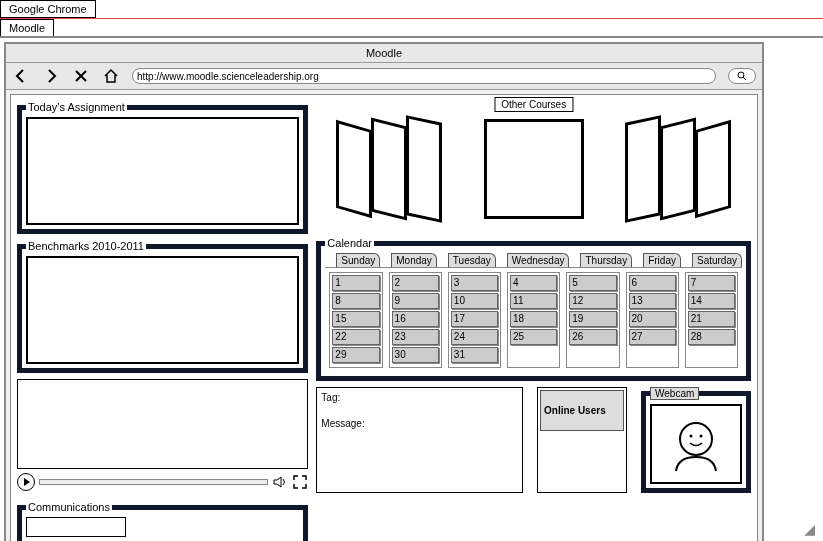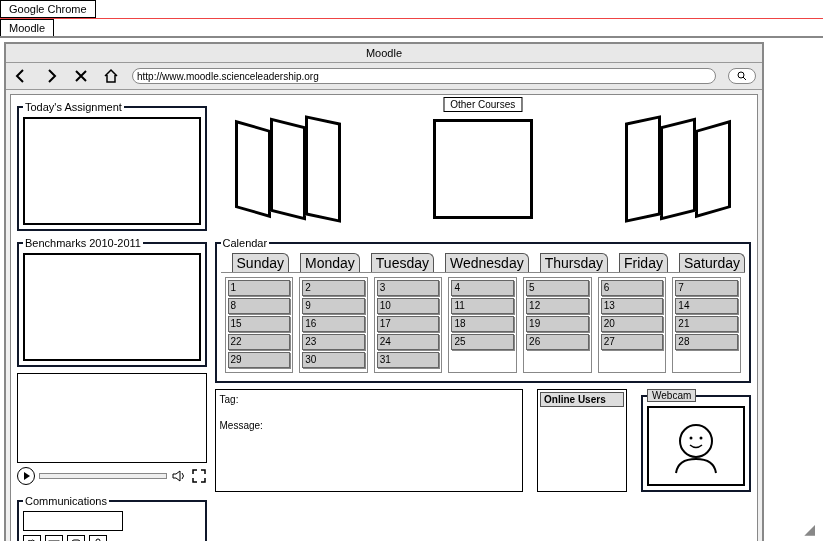--- a/index.html
+++ b/index.html
@@ -16,21 +16,21 @@
     .browser-toolbar { display: flex; align-items: center; gap: 12px; padding: 4px 6px; background: #e8e8e8; border-bottom: 1px solid #999; }
     .nav-btn { width: 18px; height: 18px; display: flex; align-items: center; justify-content: center; }
     .nav-btn svg { width: 16px; height: 16px; }
     .url-bar { flex: 1; border: 1px solid #888; background: #fff; padding: 2px 4px; font-size: 10px; border-radius: 8px; height: 16px; }
     .search-oval { width: 28px; height: 16px; border: 1px solid #888; border-radius: 8px; background: #fff; display: flex; align-items: center; justify-content: center; }
     
     .browser-body { background: #fff; padding: 6px; border: 1px solid #888; margin: 4px; display: flex; gap: 8px; min-height: 440px; }
     .left-col { width: 300px; display: flex; flex-direction: column; gap: 6px; }
     .right-col { flex: 1; display: flex; flex-direction: column; gap: 6px; }
     
-    fieldset { border: 2px solid #0f172a; padding: 4px; }
+    fieldset { border: 5px solid #0f172a; padding: 4px; }
     legend { font-size: 11px; padding: 0 2px; }
     
     .panel-assignment { height: 108px; border: 2px solid #000; }
     .panel-benchmarks { height: 108px; border: 2px solid #000; }
     
     .media-box { border: 1px solid #000; height: 90px; background: #fff; }
     .media-controls { display: flex; align-items: center; gap: 4px; padding: 4px 0; }
     .play-btn { width: 18px; height: 18px; border: 1px solid #000; border-radius: 50%; display: flex; align-items: center; justify-content: center; }
     .play-btn::after { content: ''; border-left: 6px solid #000; border-top: 4px solid transparent; border-bottom: 4px solid transparent; margin-left: 2px; }
     .progress { flex: 1; height: 6px; border: 1px solid #888; background: #eee; }
@@ -46,32 +46,32 @@
     .cf-card { position: absolute; border: 3px solid #000; background: #fff; }
     .cf-center { width: 100px; height: 100px; left: 50%; top: 10px; transform: translateX(-50%); z-index: 5; }
     .cf-l1 { width: 36px; height: 100px; left: 90px; top: 10px; transform: skewY(12deg); z-index: 4; }
     .cf-l2 { width: 36px; height: 94px; left: 55px; top: 13px; transform: skewY(14deg); z-index: 3; }
     .cf-l3 { width: 36px; height: 88px; left: 20px; top: 16px; transform: skewY(16deg); z-index: 2; }
     .cf-r1 { width: 36px; height: 100px; right: 90px; top: 10px; transform: skewY(-12deg); z-index: 4; }
     .cf-r2 { width: 36px; height: 94px; right: 55px; top: 13px; transform: skewY(-14deg); z-index: 3; }
     .cf-r3 { width: 36px; height: 88px; right: 20px; top: 16px; transform: skewY(-16deg); z-index: 2; }
     
     .calendar-tabs { display: flex; gap: 0; }
-    .cal-tab { border: 1px solid #555; border-bottom: none; padding: 1px 4px; background: #ddd; font-size: 14px; border-top-right-radius: 6px; margin-left: 11px; }
+    .cal-tab { border: 1px solid #555; border-bottom: none; padding: 1px 4px; background: #ddd; font-size: 10px; border-top-right-radius: 6px; margin-left: 11px; }
     
     .cal-grid { display: flex; gap: 6px; padding: 4px; border-top: 1px solid #888; }
     .cal-col { flex: 1; border: 1px solid #888; background: #fff; padding: 2px; }
     .cal-cell { border: 1px solid #666; background: #ccc; padding: 1px 2px; margin-bottom: 2px; font-size: 10px; height: 16px; box-shadow: 1px 1px 0 #888; }
     .cal-cell.empty { background: transparent; border: none; box-shadow: none; }
     
     .bottom-grid { display: flex; gap: 14px; }
     .tag-panel { flex: 1.3; border: 1px solid #000; padding: 4px; font-size: 10px; }
     .tag-panel div { margin-bottom: 4px; }
     .online-panel { width: 90px; border: 1px solid #000; padding: 2px; }
-    .online-header { border: 1px solid #555; background: #ddd; padding: 1px 3px; font-size: 10px; font-weight: bold; }
+    .online-header { border: 1px solid #555; background: #ddd; padding: 14px 3px; font-size: 10px; font-weight: bold; }
     .webcam-panel { width: 110px; }
     .webcam-panel legend { border: 1px solid #555; background: #ddd; padding: 0 4px; font-size: 10px; }
     .webcam-inner { border: 2px solid #000; height: 80px; display: flex; align-items: center; justify-content: center; }
     .face svg { width: 60px; height: 60px; }
     
     .resize-handle { position: absolute; bottom: 4px; right: 8px; font-size: 14px; color: #888; }
   </style>
 </head>
 <body>
 

